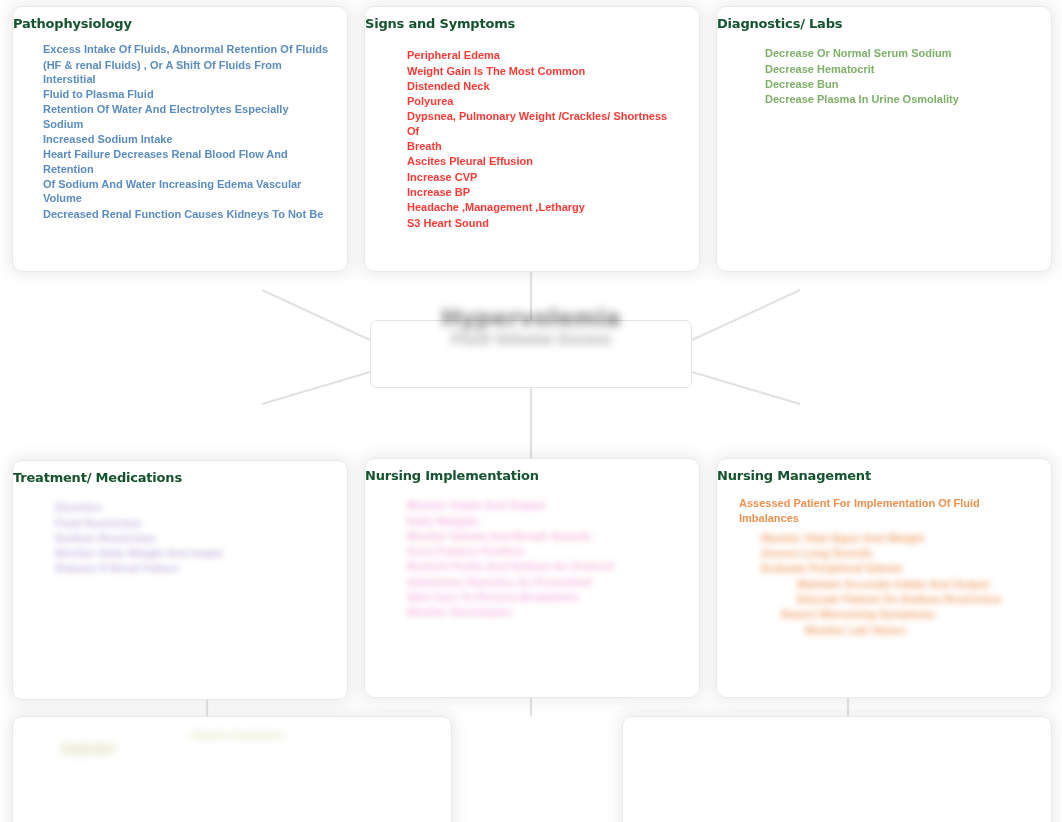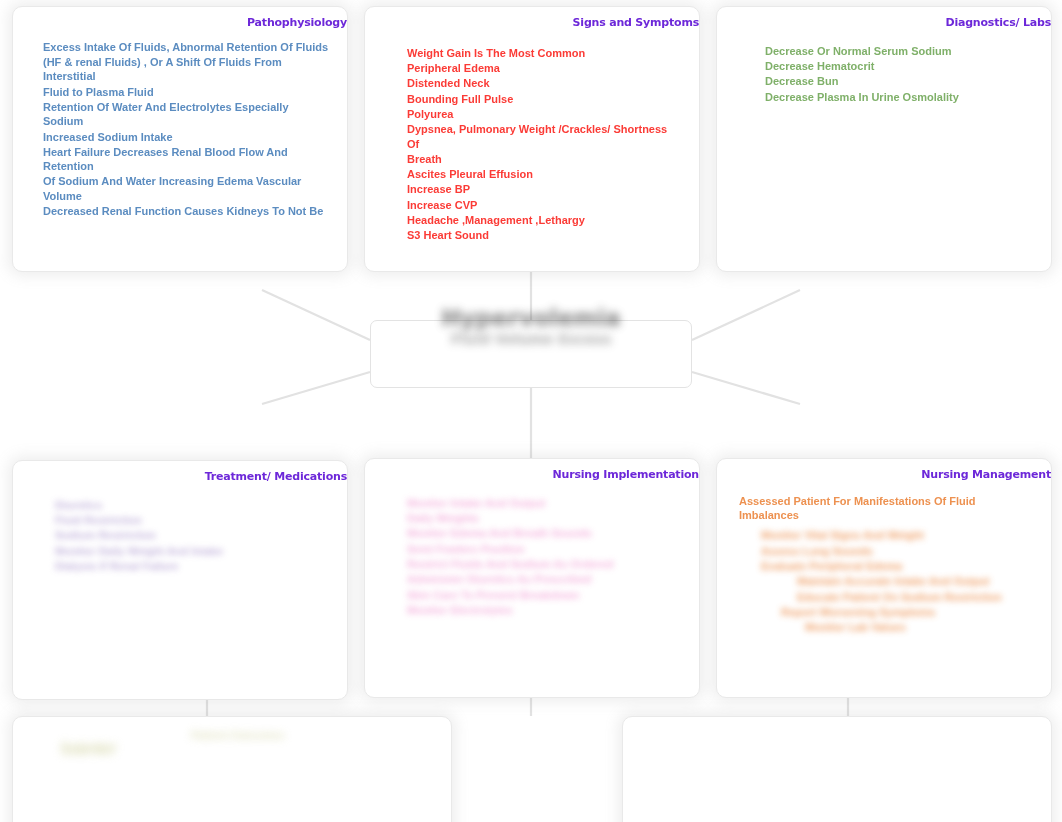--- a/index.html
+++ b/index.html
@@ -18,24 +18,24 @@
   .card{
     position:absolute;
     background:#ffffff;
     border:1px solid #e9e9e9;
     border-radius:10px;
     box-shadow:0 0 14px 4px rgba(150,150,150,0.16);
     box-sizing:border-box;
     overflow:hidden;
   }
   .card-title{
-    text-align:right;
+    text-align:left;
     font-weight:bold;
-    color:#6d28d9;
-    font-size:11px;
+    color:#14532d;
+    font-size:13px;
     letter-spacing:-0.2px;
     font-family:"DejaVu Sans", sans-serif;
     padding-top:9px;
     line-height:1.25;
   }
   .card-body{
     padding:10px 18px 8px 30px;
   }
   .line{
     font-size:11px;
@@ -127,30 +127,29 @@
       <p class="line">Of Sodium And Water Increasing Edema Vascular Volume</p>
       <p class="line">Decreased Renal Function Causes Kidneys To Not Be</p>
 
     </div>
 
   </section>
 
   <section class="card signs" id="p-signs">
     <div class="card-title">Signs and Symptoms</div>
     <div class="card-body" style="padding-top:16px;padding-left:42px;">
+      <p class="line">Peripheral Edema</p>
       <p class="line">Weight Gain Is The Most Common</p>
-      <p class="line">Peripheral Edema</p>
       <p class="line">Distended Neck</p>
-      <p class="line">Bounding Full Pulse</p>
       <p class="line">Polyurea</p>
       <p class="line">Dypsnea, Pulmonary Weight /Crackles/ Shortness Of</p>
       <p class="line">Breath</p>
       <p class="line">Ascites Pleural Effusion</p>
+      <p class="line">Increase CVP</p>
       <p class="line">Increase BP</p>
-      <p class="line">Increase CVP</p>
       <p class="line">Headache ,Management ,Lethargy</p>
       <p class="line">S3 Heart Sound</p>
 
     </div>
   </section>
 
   <section class="card labs" id="p-labs">
     <div class="card-title">Diagnostics/ Labs</div>
     <div class="card-body" style="padding-top:14px;padding-left:48px;">
       <p class="line">Decrease Or Normal Serum Sodium</p>
@@ -185,21 +184,21 @@
       <p class="line">Restrict Fluids And Sodium As Ordered</p>
       <p class="line">Administer Diuretics As Prescribed</p>
       <p class="line">Skin Care To Prevent Breakdown</p>
       <p class="line">Monitor Electrolytes</p>
     </div>
   </section>
 
   <section class="card mgmt" id="p-mgmt">
     <div class="card-title">Nursing Management</div>
     <div class="card-body" style="padding-top:12px;padding-left:22px;">
-      <p class="line">Assessed Patient For Manifestations Of Fluid Imbalances</p>
+      <p class="line">Assessed Patient For Implementation Of Fluid Imbalances</p>
       <div class="blur" style="margin-top:6px;padding-left:22px;line-height:1.55;">
         <p class="line">Monitor Vital Signs And Weight</p>
         <p class="line">Assess Lung Sounds</p>
         <p class="line">Evaluate Peripheral Edema</p>
         <p class="line" style="padding-left:36px;">Maintain Accurate Intake And Output</p>
         <p class="line" style="padding-left:36px;">Educate Patient On Sodium Restriction</p>
         <p class="line" style="padding-left:20px;">Report Worsening Symptoms</p>
         <p class="line" style="padding-left:44px;">Monitor Lab Values</p>
       </div>
     </div>

